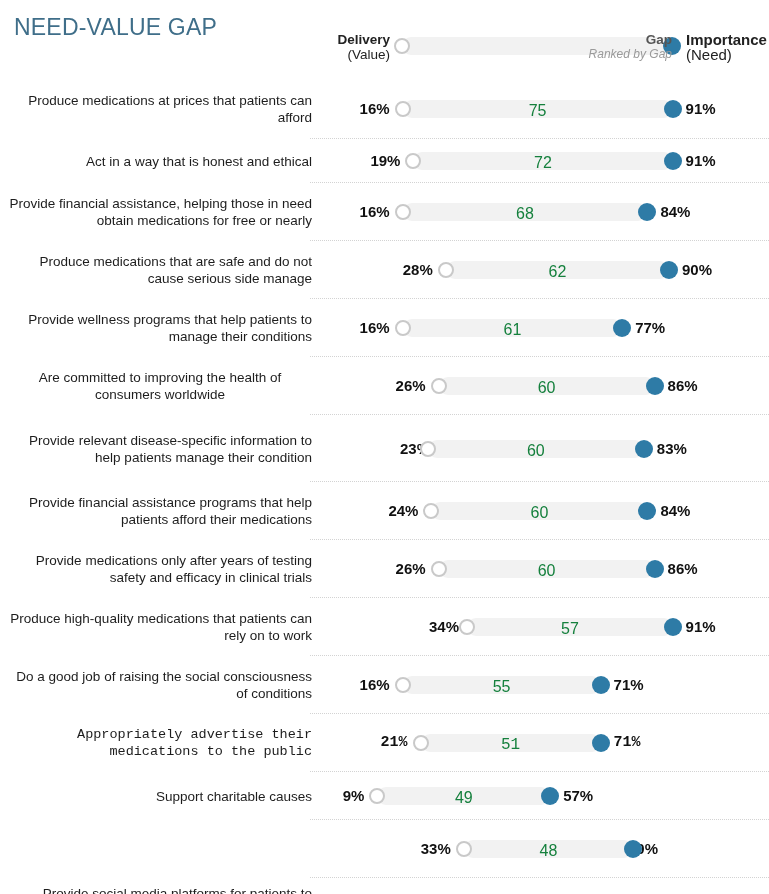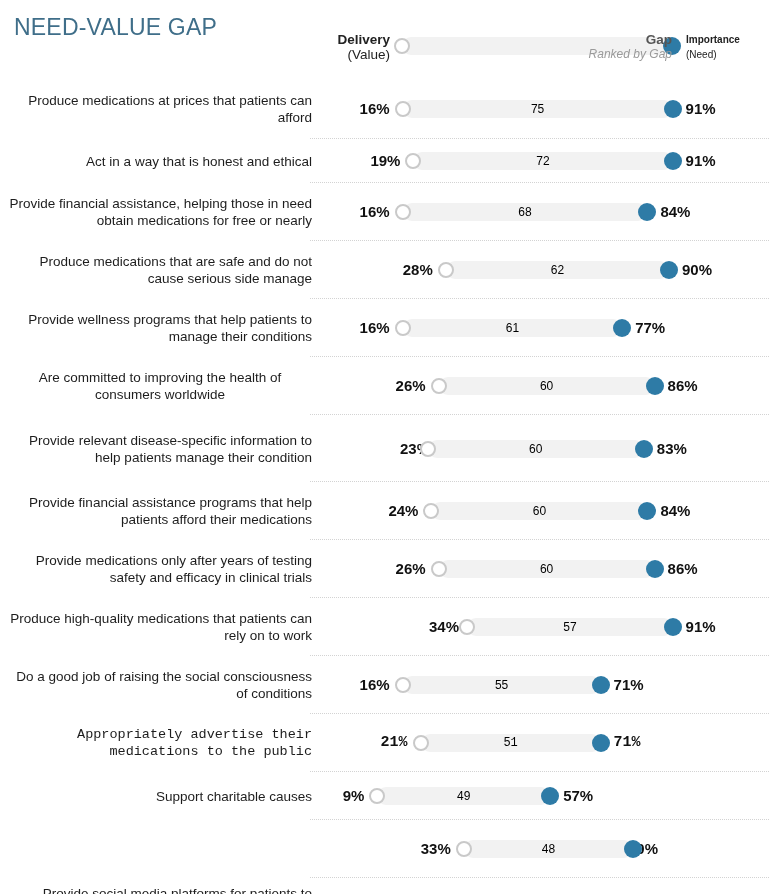--- a/index.html
+++ b/index.html
@@ -58,21 +58,21 @@
     right:379px; top:8px;
     text-align:right;
     font-size:13.5px;
     line-height:15px;
     white-space:nowrap;
   }
   .legend .lbl-right{
     position:absolute;
     left:686px; top:8px;
     text-align:left;
-    font-size:10px;
+    font-size:15px;
     line-height:15px;
     white-space:nowrap;
   }
   .legend .bold{font-weight:bold;display:block;}
   .legend .sub{font-weight:normal;display:block;}
   .legend .mid{
     position:absolute;
     left:402px; top:8px;
     width:270px;
     text-align:right;
@@ -142,22 +142,22 @@
     position:absolute;
     text-align:left;
     font-size:15px;
     font-weight:bold;
     color:#111;
     white-space:nowrap;
   }
   .gapnum{
     position:absolute;
     text-align:center;
-    font-size:12px;
-    color:#000000;
+    font-size:16px;
+    color:#15803d;
     white-space:nowrap;
     z-index:2;
   }
 </style>
 </head>
 <body>
 
 <div class="page">
 
   <div class="title">NEED-VALUE GAP</div>

